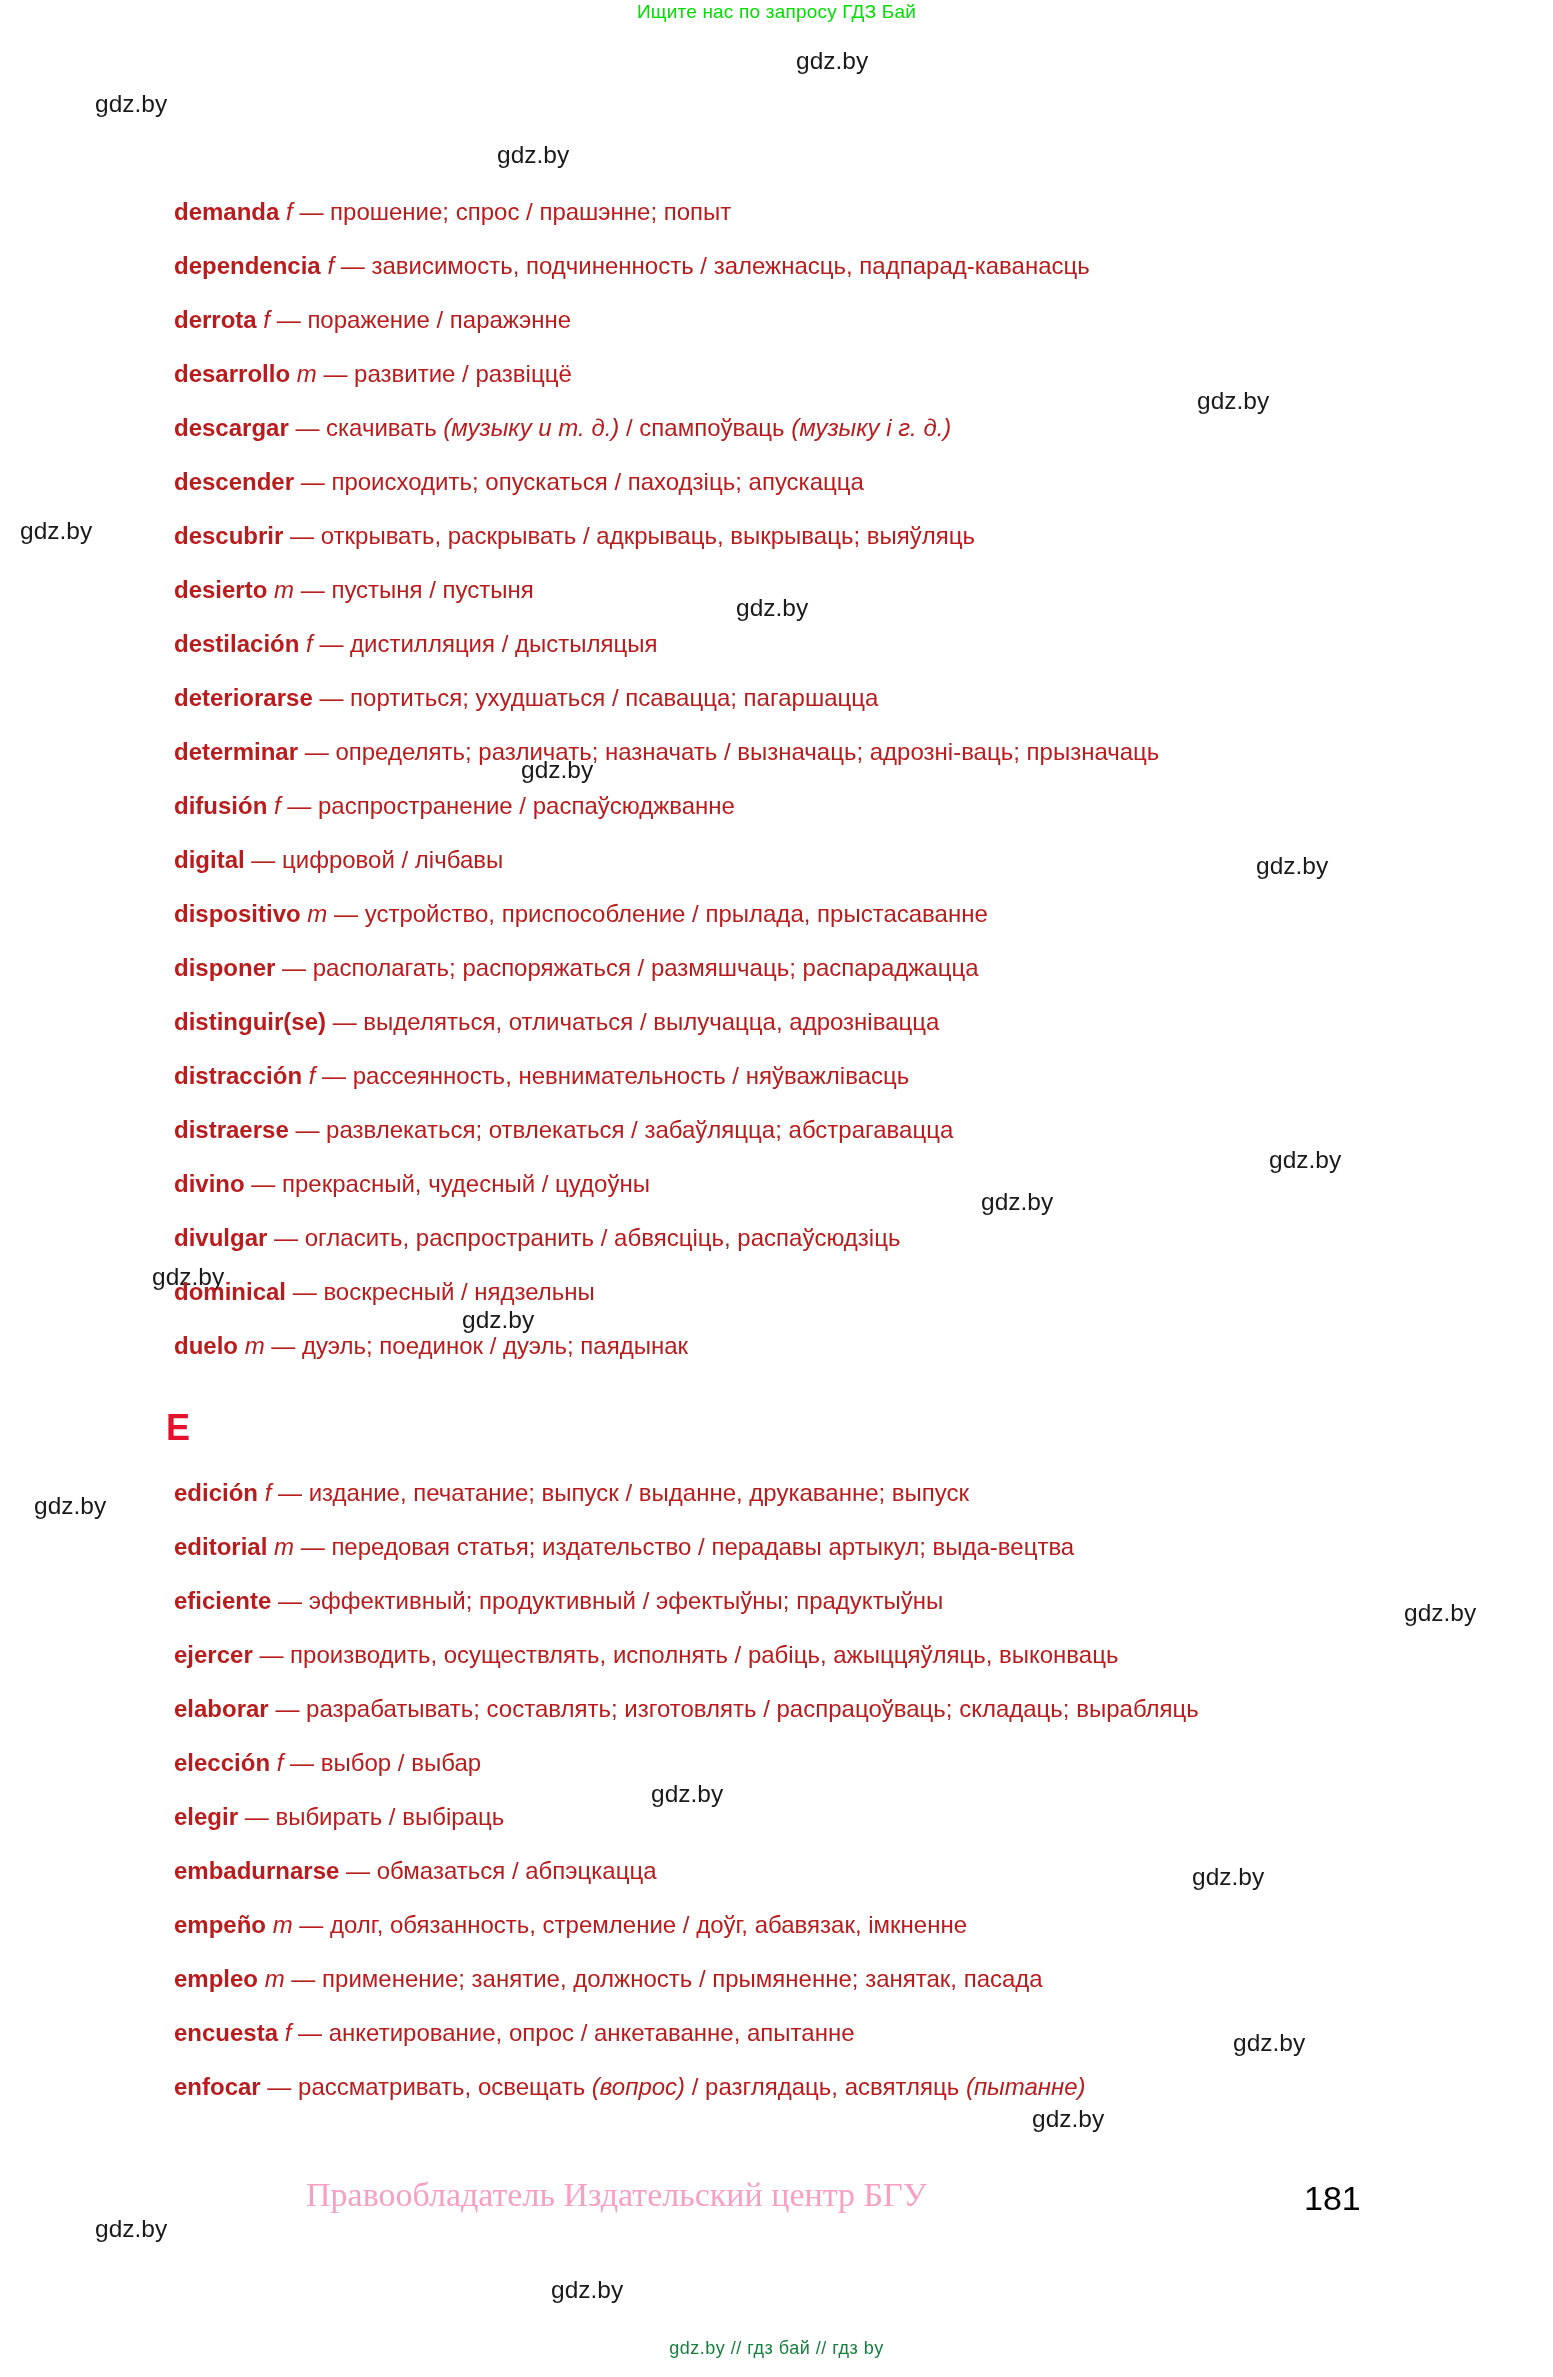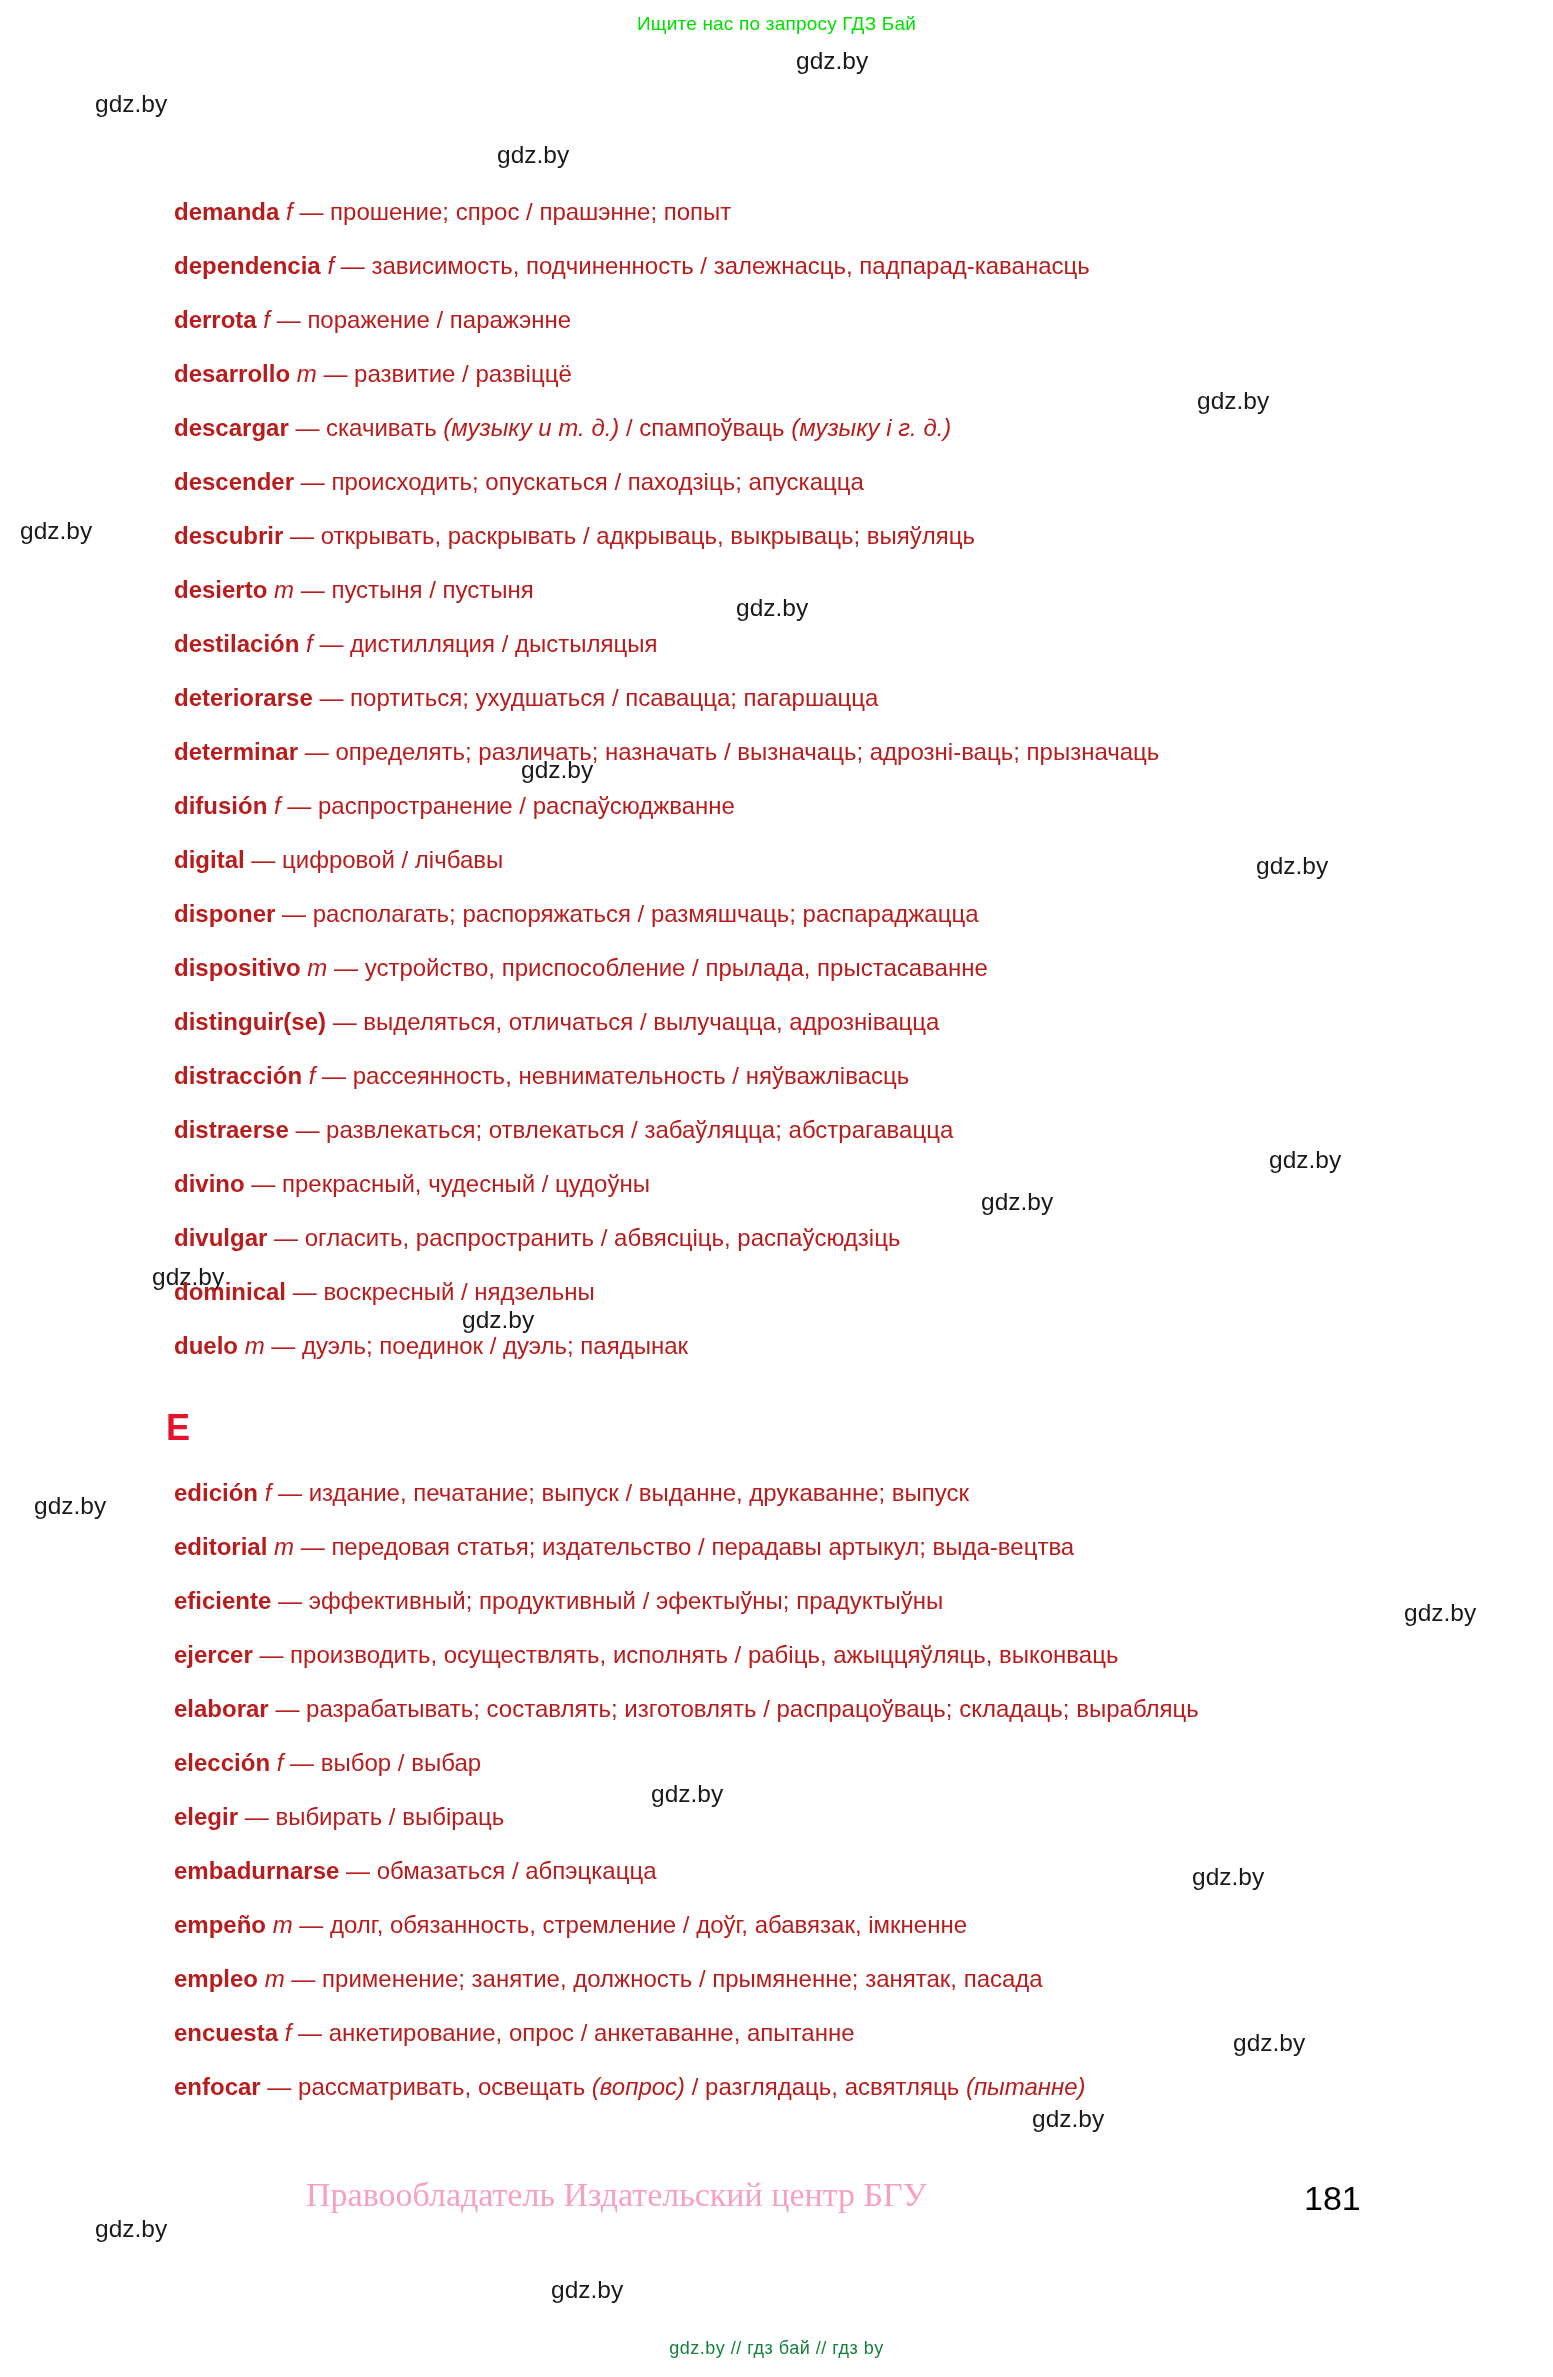--- a/index.html
+++ b/index.html
@@ -12,21 +12,21 @@
     width: 1553px;
     height: 2377px;
     background: #ffffff;
     font-family: "Liberation Sans", sans-serif;
     overflow: hidden;
   }
 
   
   .promo-banner {
     position: absolute;
-    top: 13px;
+    top: 1px;
     left: 0;
     width: 100%;
     text-align: center;
     color: #00e000;
     font-size: 19px;
     font-family: "Liberation Sans", sans-serif;
     letter-spacing: 0.2px;
   }
 
   
@@ -133,22 +133,22 @@
       <p class="entry"><b>desarrollo</b> <i>m</i> — <span>развитие / развіццё</span></p>
       <p class="entry"><b>descargar</b> — <span>скачивать <i>(музыку и т. д.)</i> / спампоўваць <i>(музыку і г. д.)</i></span></p>
       <p class="entry"><b>descender</b> — <span>происходить; опускаться / паходзіць; апускацца</span></p>
       <p class="entry"><b>descubrir</b> — <span>открывать, раскрывать / адкрываць, выкрываць; выяўляць</span></p>
       <p class="entry"><b>desierto</b> <i>m</i> — <span>пустыня / пустыня</span></p>
       <p class="entry"><b>destilación</b> <i>f</i> — <span>дистилляция / дыстыляцыя</span></p>
       <p class="entry"><b>deteriorarse</b> — <span>портиться; ухудшаться / псавацца; пагаршацца</span></p>
       <p class="entry justify"><b>determinar</b> — <span>определять; различать; назначать / вызначаць; адрозні-ваць; прызначаць</span></p>
       <p class="entry"><b>difusión</b> <i>f</i> — <span>распространение / распаўсюджванне</span></p>
       <p class="entry"><b>digital</b> — <span>цифровой / лічбавы</span></p>
+      <p class="entry"><b>dispositivo</b> <i>m</i> — <span>устройство, приспособление / прылада, прыстасаванне</span></p>
       <p class="entry"><b>disponer</b> — <span>располагать; распоряжаться / размяшчаць; распараджацца</span></p>
-      <p class="entry"><b>dispositivo</b> <i>m</i> — <span>устройство, приспособление / прылада, прыстасаванне</span></p>
       <p class="entry"><b>distinguir(se)</b> — <span>выделяться, отличаться / вылучацца, адрознівацца</span></p>
       <p class="entry"><b>distracción</b> <i>f</i> — <span>рассеянность, невнимательность / няўважлівасць</span></p>
       <p class="entry"><b>distraerse</b> — <span>развлекаться; отвлекаться / забаўляцца; абстрагавацца</span></p>
       <p class="entry"><b>divino</b> — <span>прекрасный, чудесный / цудоўны</span></p>
       <p class="entry"><b>divulgar</b> — <span>огласить, распространить / абвясціць, распаўсюдзіць</span></p>
       <p class="entry"><b>dominical</b> — <span>воскресный / нядзельны</span></p>
       <p class="entry"><b>duelo</b> <i>m</i> — <span>дуэль; поединок / дуэль; паядынак</span></p>
       <div style="height: 25.4px;"></div>
       <div style="font-size: 36px; font-weight: bold; color: rgb(232, 17, 45); line-height: 51px;">E</div>
       <div style="height: 9px;"></div>

